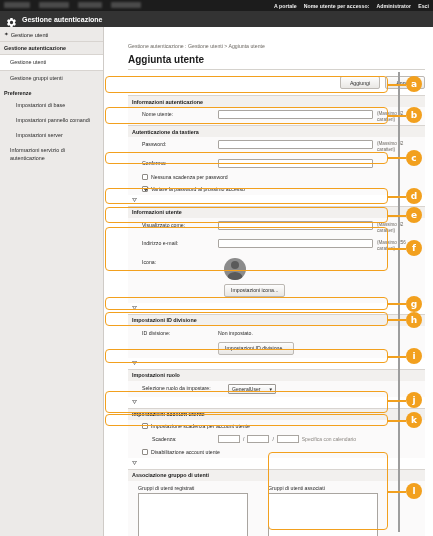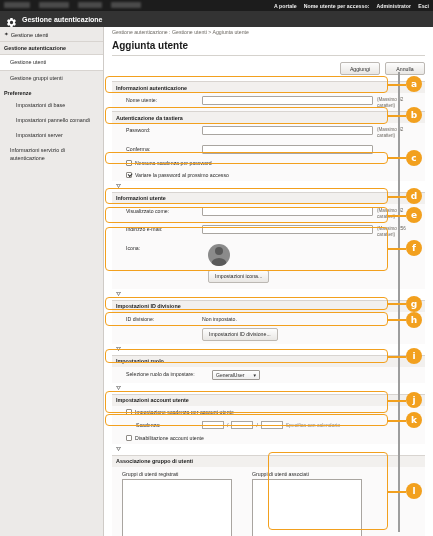--- a/index.html
+++ b/index.html
@@ -60,21 +60,21 @@
     padding: 4px 4px 4px 10px; line-height: 1.35;
   }
   .side-item.sel { background: #ffffff; border-top: 1px solid #d8d4d0; border-bottom: 1px solid #d8d4d0; }
   .side-item.indent2 { padding-left: 16px; }
   .side-sub {
     font-size: 5.4px; font-weight: bold; color: #1b1b1b;
     padding: 3px 4px 2px 4px;
   }
 
   
-  .main { flex: 1; padding: 2px 8px 0 8px; position: relative; background:#fff; }
+  .main { flex: 1; padding: 16px 8px 0 8px; position: relative; background:#fff;margin-left:16px; }
   .breadcrumb { font-size: 5.2px; color: #6c6862; margin-bottom: 5px; }
   .page-title {
     font-size: 10px; font-weight: bold; color: #1b1b1b;
     padding-bottom: 4px; border-bottom: 1px solid #d5d2cd; margin-bottom: 6px;
   }
   .btnrow { display: flex; justify-content: flex-end; gap: 5px; margin-bottom: 6px; }
   .btn {
     font-size: 5.2px; color: #2b2b2b;
     background: linear-gradient(#fdfdfd,#e9e7e4);
     border: 1px solid #bcb8b3; border-radius: 2px;

